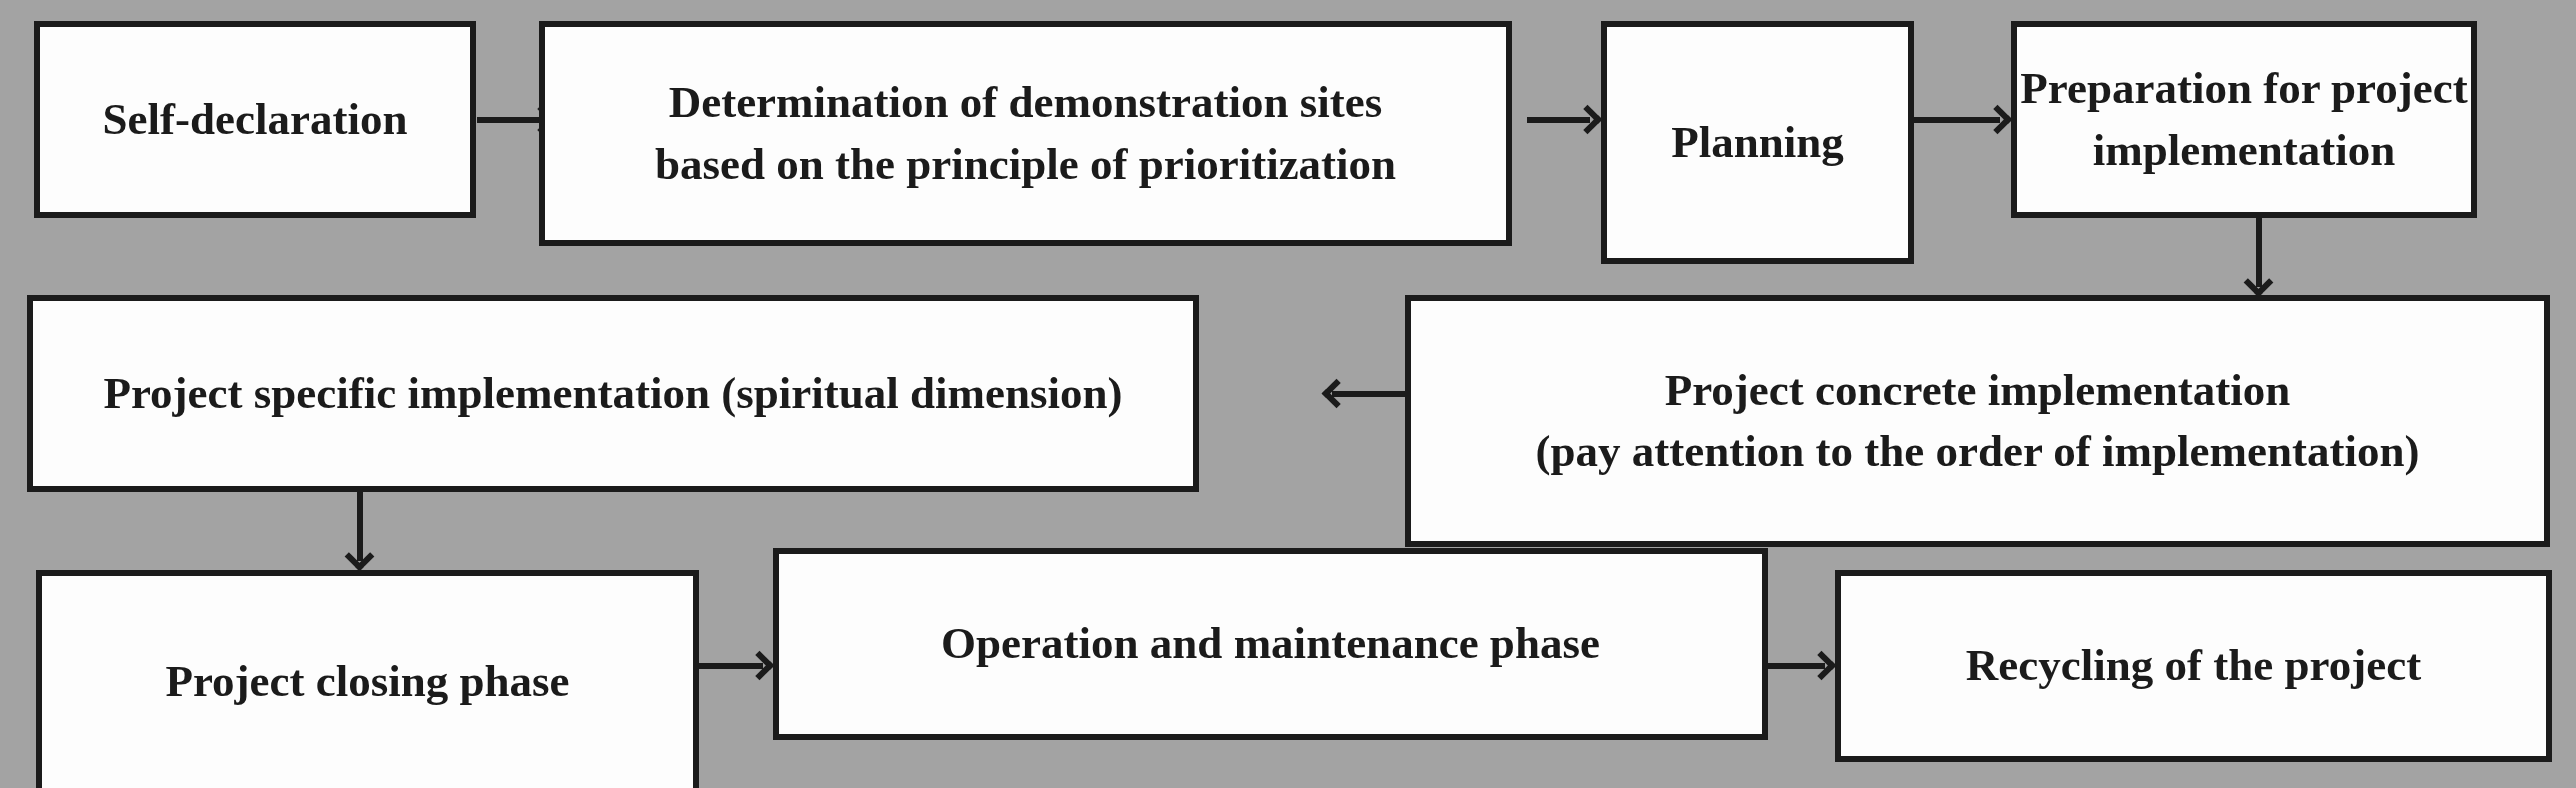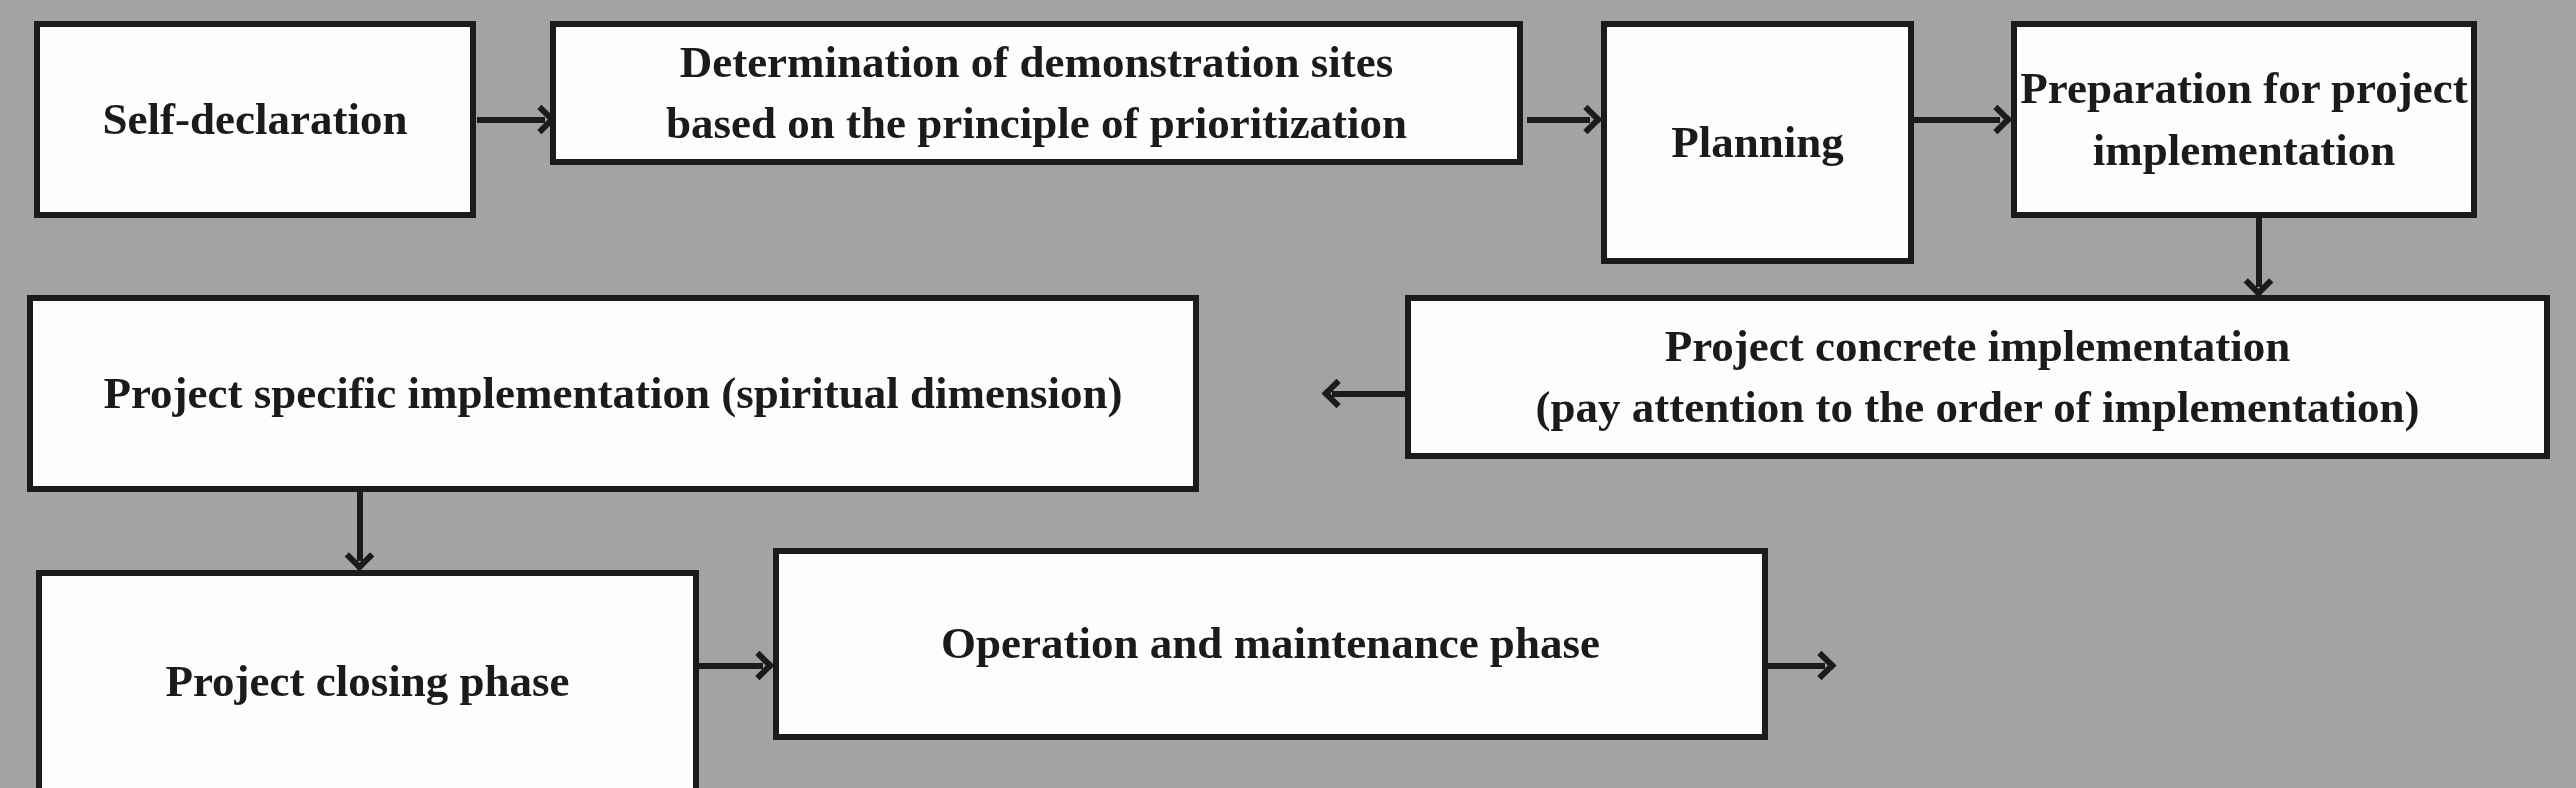--- a/index.html
+++ b/index.html
@@ -54,21 +54,21 @@
 
   <div class="node" style="left:34px; top:21px; width:442px; height:197px">
     <span class="label">Self-declaration</span>
   </div>
 
   <div class="arr" style="left:477px; top:101px; width:78px; height:37px">
     <div class="shaft" style="left:0; top:15.6px; width:68px; height:6px"></div>
     <div class="head right" style="right:3px; top:8.2px"></div>
   </div>
 
-  <div class="node" style="left:550px; top:21px; width:973px; height:144px">
+  <div class="node" style="left:539px; top:21px; width:973px; height:225px">
     <span class="label">Determination of demonstration sites
 based on the principle of prioritization</span>
   </div>
 
   <div class="arr" style="left:1527px; top:101px; width:74px; height:37px">
     <div class="shaft" style="left:0; top:15.6px; width:63px; height:6px"></div>
     <div class="head right" style="right:3px; top:8.2px"></div>
   </div>
 
   <div class="node" style="left:1601px; top:21px; width:313px; height:243px">
@@ -92,21 +92,21 @@
 
   <div class="node" style="left:27px; top:295px; width:1172px; height:197px">
     <span class="label">Project specific implementation (spiritual dimension)</span>
   </div>
 
   <div class="arr" style="left:1323px; top:375px; width:82px; height:37px">
     <div class="shaft" style="left:9px; top:15.6px; width:73px; height:6px"></div>
     <div class="head left" style="left:3px; top:8.2px"></div>
   </div>
 
-  <div class="node" style="left:1405px; top:295px; width:1145px; height:164px">
+  <div class="node" style="left:1405px; top:295px; width:1145px; height:252px">
     <span class="label">Project concrete implementation
 (pay attention to the order of implementation)</span>
   </div>
 
   <div class="arr" style="left:341px; top:492px; width:37px; height:78px">
     <div class="shaft" style="left:16.4px; top:0; width:5.2px; height:69px"></div>
     <div class="head down" style="left:8.2px; bottom:3px"></div>
   </div>
 
   <div class="node" style="left:36px; top:570px; width:663px; height:224px">
@@ -120,15 +120,18 @@
 
   <div class="node" style="left:773px; top:548px; width:995px; height:192px">
     <span class="label">Operation and maintenance phase</span>
   </div>
 
   <div class="arr" style="left:1768px; top:647px; width:67px; height:37px">
     <div class="shaft" style="left:0; top:15.6px; width:57px; height:6px"></div>
     <div class="head right" style="right:3px; top:8.2px"></div>
   </div>
 
+  <div class="node" style="left:1835px; top:570px; width:717px; height:192px">
+    <span class="label">Recycling of the project</span>
+  </div>
 
 </div>
 
 
 </body></html>

